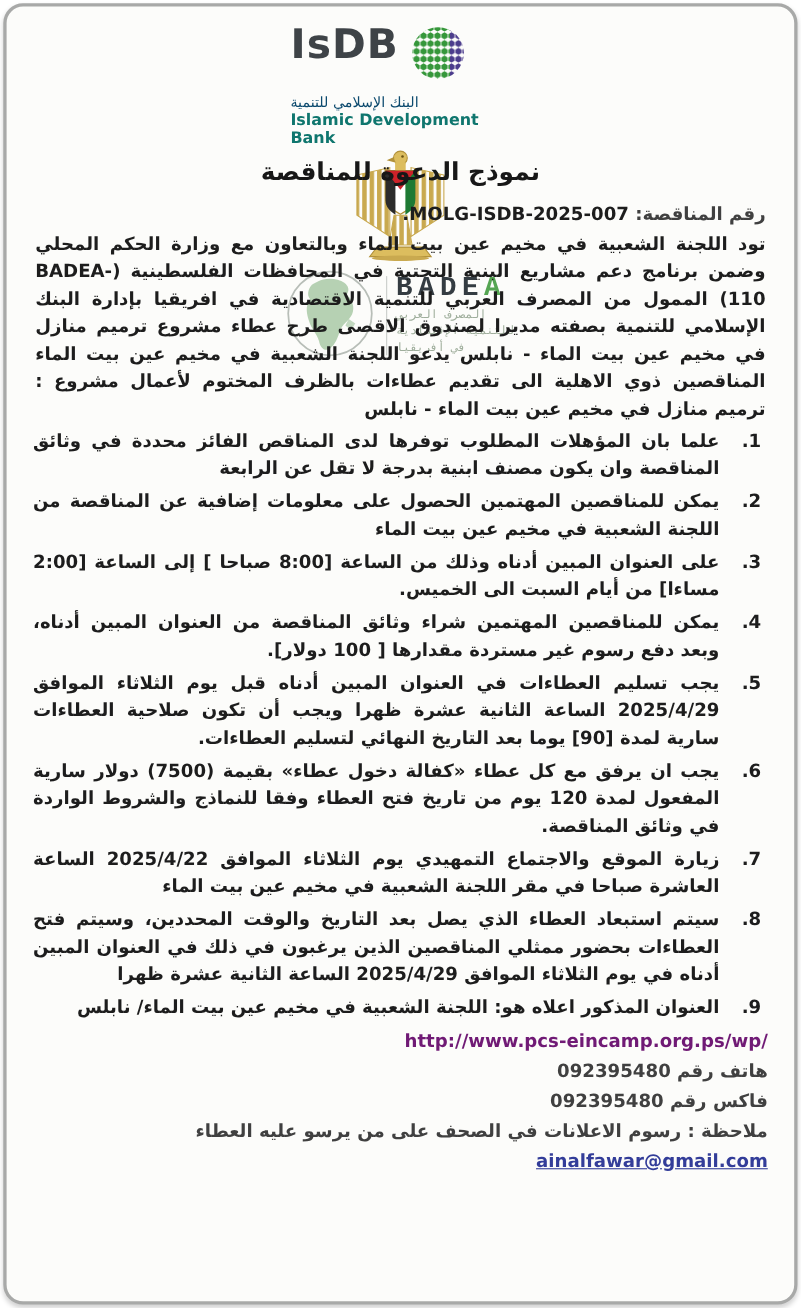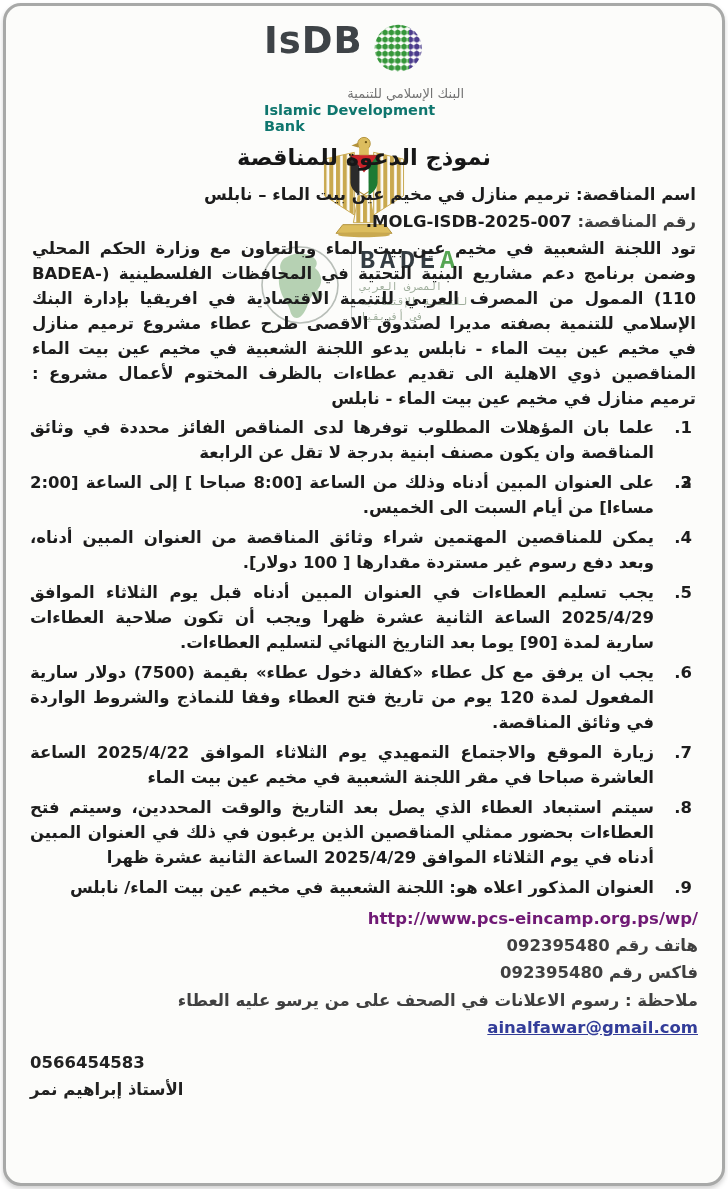--- a/index.html
+++ b/index.html
@@ -13,21 +13,21 @@
     padding:16px 24px 10px 24px;
     box-sizing:border-box;
     direction:rtl;
     color:#1d1d1d;
   }
   
   .logo-row{direction:ltr;display:flex;justify-content:space-between;align-items:center;height:112px;padding:0 6px;flex-direction:column;}
   .isdb{width:200px;text-align:left;}
   .isdb-top{display:flex;align-items:flex-start;gap:6px;}
   .isdb-acronym{font-size:37px;font-weight:bold;color:#3e4347;letter-spacing:1px;line-height:1;}
-  .isdb-ar{color:#737373;font-size:13px;margin-top:2px;direction:rtl;text-align:right;}
+  .isdb-ar{color:#0c4a6e;font-size:13px;margin-top:2px;direction:rtl;text-align:left;}
   .isdb-en{color:#0f766e;font-size:14.5px;font-weight:bold;margin-top:1px;}
   .emblem{width:104px;display:flex;justify-content:center;}
   .badea{width:214px;display:flex;align-items:center;gap:8px;}
   .badea-divider{width:1px;height:72px;background:#c9cdc9;}
   .badea-text{display:flex;flex-direction:column;font-family:Liberation Mono, monospace;}
   .badea-word{font-size:25px;font-weight:600;color:#343c42;letter-spacing:5px;line-height:1;}
   .badea-word .accent{color:#55a552;}
   .badea-ar{direction:rtl;text-align:left;color:#9fae9c;font-size:10.5px;line-height:1.45;margin-top:6px;}
   
   .doc-title{text-align:center;font-size:22.5px;font-weight:bold;color:#171717;margin:10px 0 12px 0;letter-spacing:-.5px;}
@@ -130,33 +130,29 @@
         </span>
       </span>
     </div>
   </div>
 
   <div class="doc-title">نموذج الدعوة للمناقصة</div>
 
   <div class="bodytext">
 
     <div class="meta-line">
-      <span>اسم المناقصة:</span>
-      <span>ترميم منازل في مخيم عين بيت الماء – نابلس</span>
-    </div>
-    <div class="meta-line">
       <span class="red">رقم المناقصة:</span>
       <span>MOLG-ISDB-2025-007.</span>
     </div>
 
     <p class="intro">تود اللجنة الشعبية في مخيم عين بيت الماء وبالتعاون مع وزارة الحكم المحلي وضمن برنامج دعم مشاريع البنية التحتية في المحافظات الفلسطينية (BADEA-110) الممول من المصرف العربي للتنمية الاقتصادية في افريقيا بإدارة البنك الإسلامي للتنمية بصفته مديرا لصندوق الاقصى طرح عطاء مشروع ترميم منازل في مخيم عين بيت الماء - نابلس يدعو اللجنة الشعبية في مخيم عين بيت الماء المناقصين ذوي الاهلية الى تقديم عطاءات بالظرف المختوم لأعمال مشروع : ترميم منازل في مخيم عين بيت الماء - نابلس</p>
 
     <ol class="conds">
       <li><span class="num">1.</span><span>علما بان المؤهلات المطلوب توفرها لدى المناقص الفائز محددة في وثائق المناقصة وان يكون مصنف ابنية بدرجة لا تقل عن الرابعة</span></li>
-      <li><span class="num">2.</span></li>
+      <li><span class="num">2.</span><span>يمكن للمناقصين المهتمين الحصول على معلومات إضافية عن المناقصة من اللجنة الشعبية في مخيم عين بيت الماء</span></li>
       <li><span class="num">3.</span><span>على العنوان المبين أدناه وذلك من الساعة [8:00 صباحا ] إلى الساعة [2:00 مساءا] من أيام السبت الى الخميس.</span></li>
       <li><span class="num">4.</span><span>يمكن للمناقصين المهتمين شراء وثائق المناقصة من العنوان المبين أدناه، وبعد دفع رسوم غير مستردة مقدارها [ 100 دولار].</span></li>
       <li><span class="num">5.</span><span>يجب تسليم العطاءات في العنوان المبين أدناه قبل يوم الثلاثاء الموافق 2025/4/29 الساعة الثانية عشرة ظهرا ويجب أن تكون صلاحية العطاءات سارية لمدة [90] يوما بعد التاريخ النهائي لتسليم العطاءات.</span></li>
       <li><span class="num">6.</span><span>يجب ان يرفق مع كل عطاء «كفالة دخول عطاء» بقيمة (7500) دولار سارية المفعول لمدة 120 يوم من تاريخ فتح العطاء وفقا للنماذج والشروط الواردة في وثائق المناقصة.</span></li>
       <li><span class="num">7.</span><span>زيارة الموقع والاجتماع التمهيدي يوم الثلاثاء الموافق 2025/4/22 الساعة العاشرة صباحا في مقر اللجنة الشعبية في مخيم عين بيت الماء</span></li>
       <li><span class="num">8.</span><span>سيتم استبعاد العطاء الذي يصل بعد التاريخ والوقت المحددين، وسيتم فتح العطاءات بحضور ممثلي المناقصين الذين يرغبون في ذلك في العنوان المبين أدناه في يوم الثلاثاء الموافق 2025/4/29 الساعة الثانية عشرة ظهرا</span></li>
       <li><span class="num">9.</span><span>العنوان المذكور اعلاه هو: اللجنة الشعبية في مخيم عين بيت الماء/ نابلس</span></li>
     </ol>
 
     <div class="contact">
@@ -166,19 +162,15 @@
         <span>092395480</span>
       </div>
       <div class="line red">
         <span>فاكس رقم</span>
         <span>092395480</span>
       </div>
       <div class="line red note-line">ملاحظة : رسوم الاعلانات في الصحف على من يرسو عليه العطاء</div>
       <div class="line"><a class="email" href="#">ainalfawar@gmail.com</a></div>
     </div>
 
-    <div class="signature">
-      <div>0566454583</div>
-      <div>الأستاذ إبراهيم نمر</div>
-    </div>
   </div>
 
 </div>
 
 </body></html>

